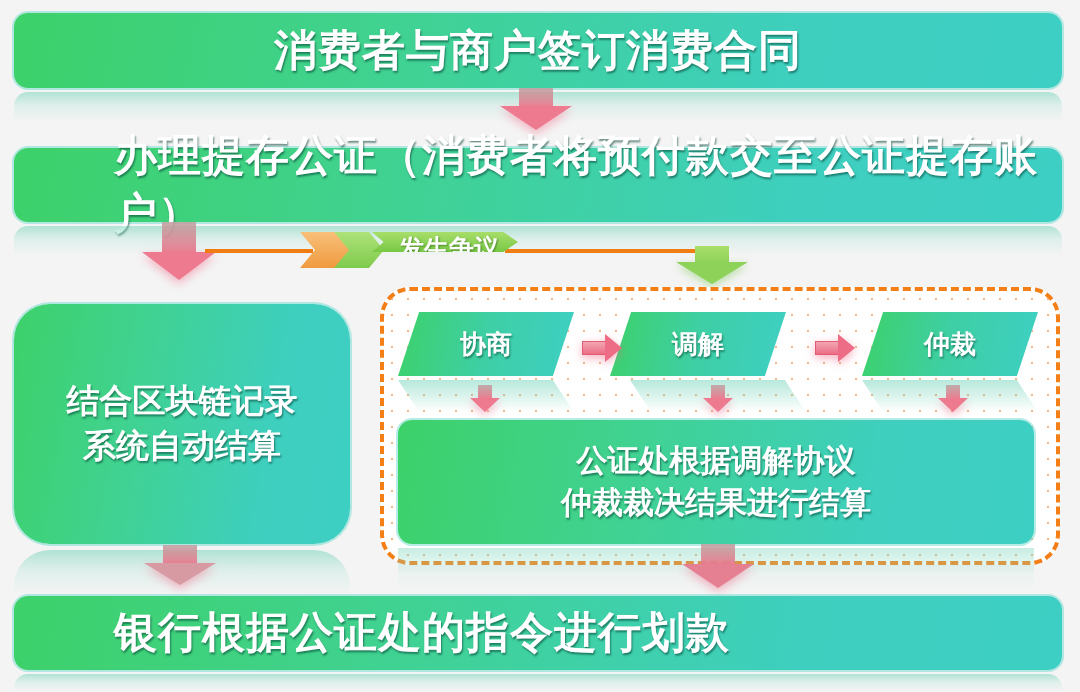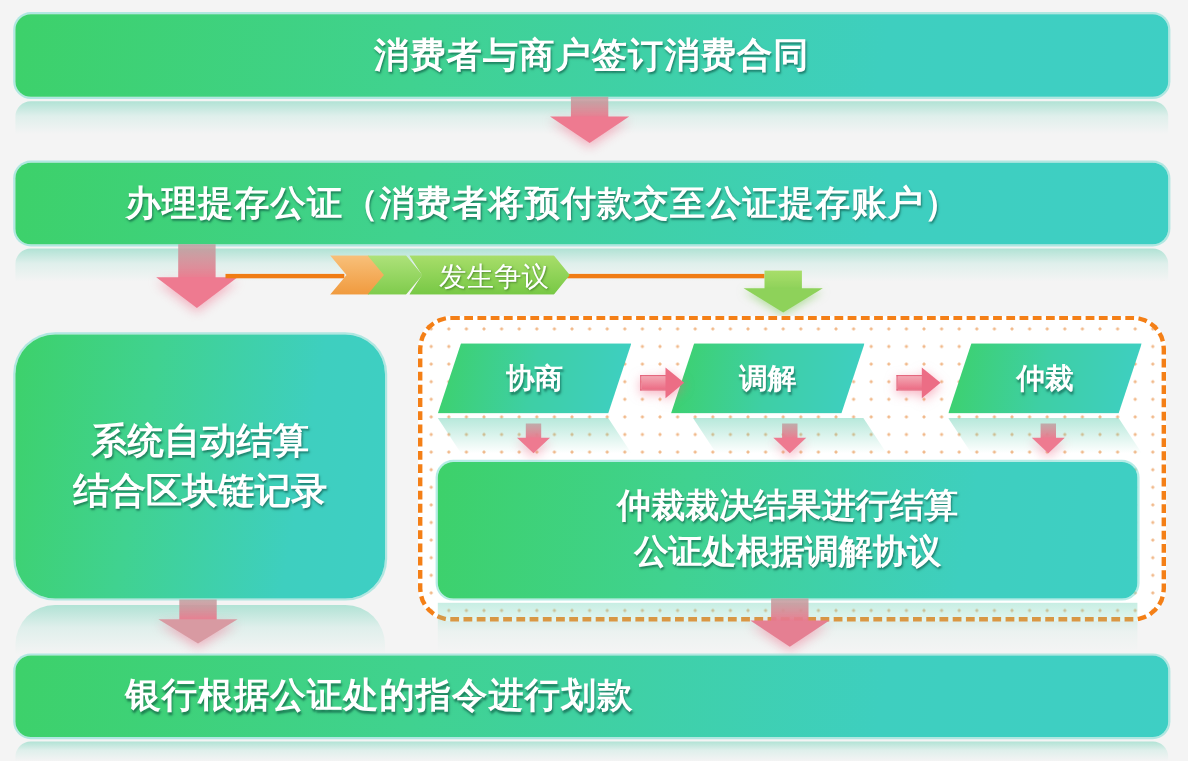--- a/index.html
+++ b/index.html
@@ -19,21 +19,21 @@
   .reflect {
     position: absolute;
     border-radius: 14px 14px 0 0;
     background: linear-gradient(180deg, rgba(95, 205, 175, 0.45) 0%, rgba(160, 225, 210, 0.25) 45%, rgba(244, 244, 244, 0) 100%);
   }
   .reflect-flat {
     position: absolute;
     background: linear-gradient(180deg, rgba(95, 205, 175, 0.35) 0%, rgba(200, 235, 225, 0.2) 60%, rgba(244, 244, 244, 0) 100%);
   }
 
-  .title-box { font-size: 32px; letter-spacing: 1px; }
+  .title-box { font-size: 43px; letter-spacing: 1px; }
 
   
   .arrow-down { position: absolute; }
   .arrow-down .shaft {
     position: absolute; left: 50%; transform: translateX(-50%); top: 0;
     background: linear-gradient(180deg, rgba(190, 160, 160, 0.85), rgba(235, 120, 140, 0.95));
   }
   .arrow-down .head {
     position: absolute; left: 0; width: 0; height: 0;
     border-left-style: solid; border-right-style: solid; border-top-style: solid;
@@ -41,26 +41,26 @@
     filter: drop-shadow(0 4px 5px rgba(240, 100, 130, 0.45));
   }
 
   
   .dispute-line { position: absolute; height: 4px; background: #f07c14; }
   .chevron {
     position: absolute; top: 232px; height: 36px;
     clip-path: polygon(0 0, 70% 0, 100% 50%, 70% 100%, 0 100%, 30% 50%);
   }
   .dispute-label {
-    position: absolute; left: 372px; top: 232px; width: 146px; height: 36px;
+    position: absolute; left: 372px; top: 232px; width: 146px; height: 20px;
     background: linear-gradient(180deg, #a8de6a 0%, #77c845 100%);
     clip-path: polygon(0 0, 90% 0, 100% 50%, 90% 100%, 0 100%, 8% 50%);
-    color: #fff; font-weight: normal; font-size: 25px;
+    color: #fff; font-weight: bold; font-size: 25px;
     text-shadow: 1px 1px 2px rgba(40, 90, 20, 0.6);
-    display: flex; align-items: flex-end; justify-content: center; padding-left: 8px;
+    display: flex; align-items: flex-start; justify-content: center; padding-left: 8px;
   }
 
   
   .dispute-zone {
     position: absolute; left: 380px; top: 287px; width: 680px; height: 278px;
     border: 4px dashed #f47f16;
     border-radius: 30px;
     background-color: #ffffff;
     background-image: radial-gradient(circle, #f1b98a 1.2px, transparent 1.6px);
     background-size: 16px 16px;
@@ -119,22 +119,22 @@
 <div class="dispute-label">
   <span>发生争议</span>
 </div>
 
 <div class="arrow-down" style="left:676px; top:246px; width:72px; height:40px;">
   <div class="shaft" style="width:34px; height:18px; background:linear-gradient(180deg,#a8de6a,#8ed25a);"></div>
   <div class="head" style="top:16px; border-left-width:36px; border-right-width:36px; border-top-width:22px; border-top-color:#8ed25a; filter:drop-shadow(0 3px 4px rgba(120,200,80,0.5));"></div>
 </div>
 
 <div class="box multi-line" style="left:14px; top:304px; width:336px; height:240px; border-radius:36px; font-size:33px;">
+  <span>结合区块链记录</span>
   <span>系统自动结算</span>
-  <span>结合区块链记录</span>
 </div>
 <div class="reflect" style="left:14px; top:550px; width:336px; height:45px; border-radius:36px 36px 0 0;"></div>
 
 <div class="arrow-down" style="left:144px; top:545px; width:72px; height:40px;">
   <div class="shaft" style="width:34px; height:20px;"></div>
   <div class="head" style="top:18px; border-left-width:36px; border-right-width:36px; border-top-width:22px; border-top-color:#d89aa2;"></div>
 </div>
 
 <div class="dispute-zone"></div>
 
@@ -169,22 +169,22 @@
 <div class="arrow-down" style="left:703px; top:385px; width:30px; height:28px;">
   <div class="shaft" style="width:14px; height:14px;"></div>
   <div class="head" style="top:13px; border-left-width:15px; border-right-width:15px; border-top-width:14px; border-top-color:#ee7a90;"></div>
 </div>
 <div class="arrow-down" style="left:938px; top:385px; width:30px; height:28px;">
   <div class="shaft" style="width:14px; height:14px;"></div>
   <div class="head" style="top:13px; border-left-width:15px; border-right-width:15px; border-top-width:14px; border-top-color:#ee7a90;"></div>
 </div>
 
 <div class="box multi-line" style="left:398px; top:420px; width:636px; height:124px; font-size:31px;">
+  <span>公证处根据调解协议</span>
   <span>仲裁裁决结果进行结算</span>
-  <span>公证处根据调解协议</span>
 </div>
 <div class="reflect-flat" style="left:398px; top:548px; width:636px; height:44px;"></div>
 
 <div class="arrow-down" style="left:682px; top:544px; width:72px; height:44px;">
   <div class="shaft" style="width:34px; height:22px;"></div>
   <div class="head" style="top:20px; border-left-width:36px; border-right-width:36px; border-top-width:24px; border-top-color:#e57f92;"></div>
 </div>
 
 <div class="box title-box" style="left:14px; top:596px; width:1048px; height:74px; justify-content:flex-start; padding-left:100px;">
   <span>银行根据公证处的指令进行划款</span>

